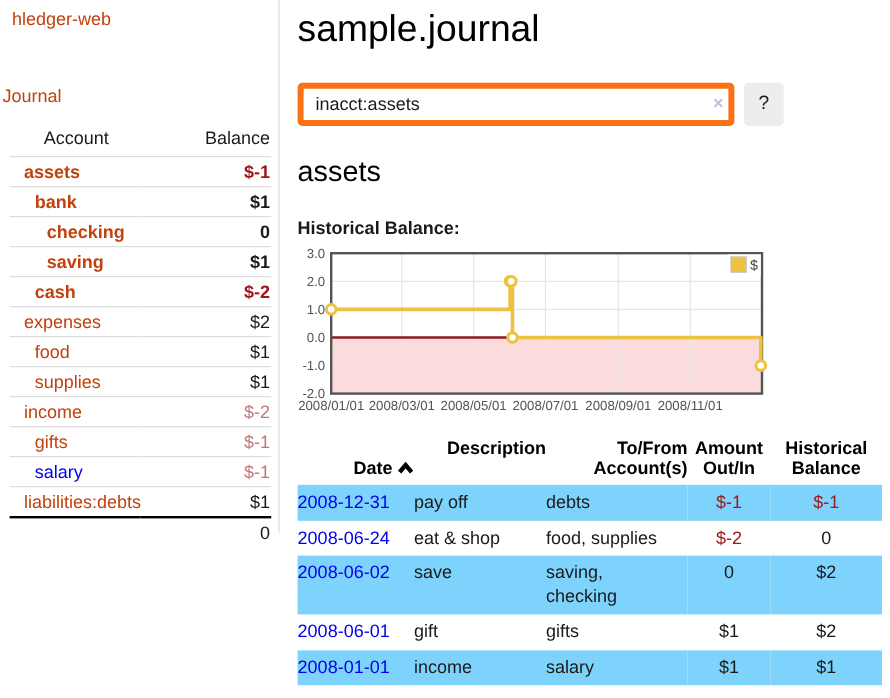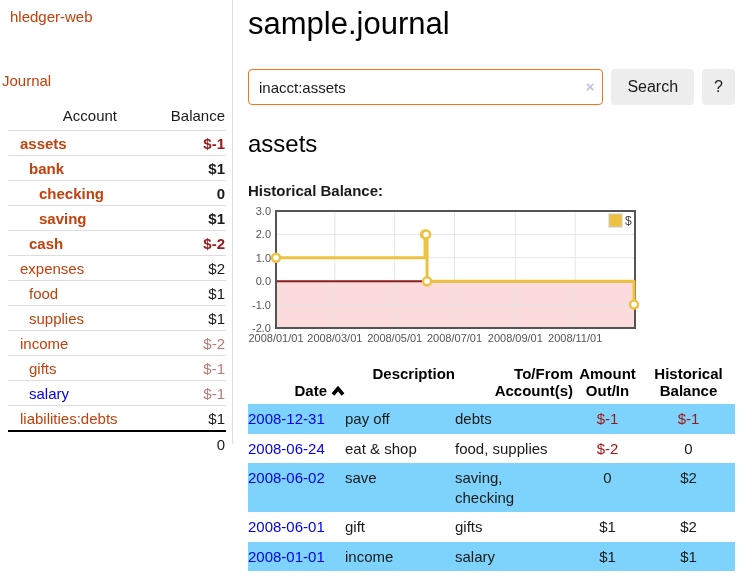--- a/index.html
+++ b/index.html
@@ -6,39 +6,39 @@
   body{width:742px;height:582px;position:relative;overflow:hidden;background:#fff;
        font-family:"Liberation Sans",sans-serif;font-size:15px;color:#1a1a1a}
   a{text-decoration:none;color:#c2410c;cursor:pointer}
 
   
   .sidebar{position:absolute;left:0;top:0;width:233px;height:444px;box-sizing:border-box;
            border-right:1px solid #ddd;padding-top:8px}
   .brand{display:block;margin-left:10px;font-size:15px}
   .journal-link{display:block;margin-left:2px;margin-top:47px}
   table.accounts{border-collapse:collapse;margin:16px 7px 0 8px;width:218px;font-size:15px;table-layout:fixed}
-  .accounts th{font-weight:normal;text-align:right;padding:2px 0 6px 2px;color:#1a1a1a}
+  .accounts th{font-weight:normal;text-align:center;padding:2px 0 6px 2px;color:#1a1a1a}
   .accounts th.bal-h{text-align:right;padding-right:1px}
   .accounts td{border-top:1px solid #ddd;padding:4px 0 3px 2px}
   .accounts td.bal{text-align:right;padding-right:1px}
   tr.bold td,tr.bold a{font-weight:bold}
   .ind-1{padding-left:12px !important}
   .ind-2{padding-left:21px !important}
   .ind-3{padding-left:31px !important}
   .blue{color:#0000ee}
   .neg-strong{color:#a01818}
   .neg-soft{color:#c17878}
   tr.total td{border-top:2px solid #000;text-align:right;padding:4px 1px 3px 0}
 
   
   .main{position:absolute;left:248px;top:0;width:487px}
   h1.page-title{font-size:31px;font-weight:normal;margin:6px 0 0;color:#000}
   .search-row{display:flex;margin-top:27px;height:36px}
   .search-box{position:relative;width:364px}
-  .search-box input{width:100%;height:36px;box-sizing:border-box;border:1px solid #f97316;border-radius:4px;
+  .search-box input{width:100%;height:36px;box-sizing:border-box;border:5px solid #f97316;border-radius:4px;
        padding:0 26px 0 10px;font:15px "Liberation Sans",sans-serif;color:#1a1a1a;outline:none}
   .clear-x{position:absolute;right:9px;top:9px;color:#c9bedf;font-weight:bold;font-size:15px;line-height:18px}
   .btn{margin-left:8px;background:#ededed;border:none;border-radius:4px;
        font:16px "Liberation Sans",sans-serif;color:#1a1a1a;padding:0 16px;cursor:pointer}
   .btn.help{padding:0 12px}
   h2.acct-heading{font-size:24px;font-weight:normal;margin:25px 0 0;color:#000}
   .chart-title{font-weight:bold;font-size:15px;margin-top:24px}
   svg.chart{display:block;margin-top:6px;overflow:visible}
   .tick{font-size:11px;fill:#545454;font-family:"Liberation Sans",sans-serif}
   .legend-label{font-size:12px;fill:#444;font-family:"Liberation Sans",sans-serif}
@@ -126,21 +126,20 @@
 </div>
 
 <div class="main">
   <h1 class="page-title">sample.journal</h1>
 
   <div class="search-row">
     <span class="search-box">
       <input type="text" value="inacct:assets" style="">
       <span class="clear-x">×</span>
     </span>
-    <button class="btn">Search</button>
     <button class="btn help">?</button>
   </div>
 
   <h2 class="acct-heading">assets</h2>
 
   <div class="chart-title">Historical Balance:</div>
 
   <svg class="chart" width="392" height="144" viewBox="0 0 392 144">
       <rect x="28" y="76.2" width="359" height="46.8" fill="#fbdbdb"></rect>
       <text x="28" y="137" text-anchor="middle" class="tick">2008/01/01</text>

